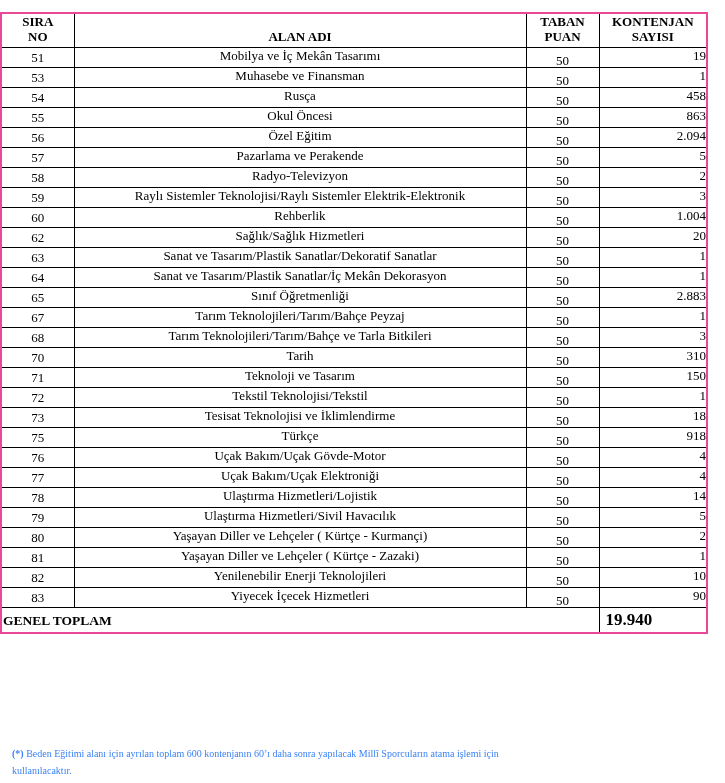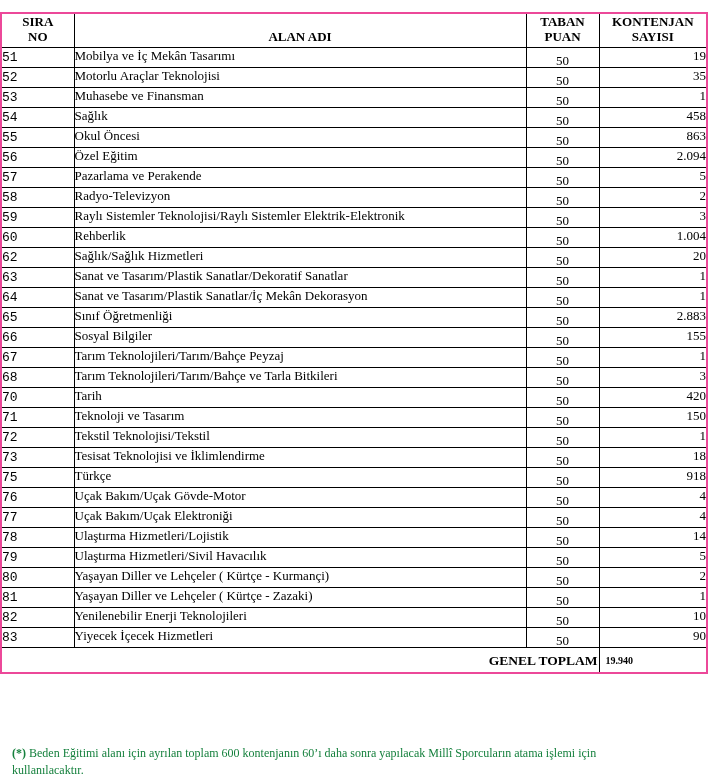--- a/index.html
+++ b/index.html
@@ -45,26 +45,26 @@
     height: 29px;
     line-height: 1.12;
     padding: 1px 2px 3px 2px;
     white-space: pre-line;
   }
   .quota-table tbody td {
     height: 19px;
     padding: 0;
   }
   td.cell-sira {
+    text-align: center;
     vertical-align: middle;
     padding-top: 3px;
-    font-family: Liberation Mono, monospace;
   }
   td.cell-alan {
-    text-align: left;
+    text-align: center;
     vertical-align: top;
     padding: 1px 2px 0 8px;
     white-space: nowrap;
   }
   td.cell-taban {
     text-align: center;
     vertical-align: bottom;
     padding-bottom: 1px;
     line-height: 1;
     margin-top: 17px;
@@ -72,39 +72,39 @@
   td.cell-kont {
     text-align: right;
     vertical-align: top;
     padding: 1px 2px 0 6px;
   }
   tfoot td {
     height: 21px;
     font-weight: bold;
   }
   td.total-label {
-    text-align: right;
+    text-align: left;
     vertical-align: middle;
     font-size: 13.5px;
     padding-top: 2px;
   }
   td.total-value {
     text-align: left;
     vertical-align: middle;
     padding-left: 6px;
-    font-size: 10px;
+    font-size: 17px;
   }
   .footnote {
     position: absolute;
     left: 12px;
     top: 745px;
     width: 706px;
-    font-size: 12px;
+    font-size: 10px;
     line-height: 17px;
-    color: #15803d;
+    color: #3b82f6;
     text-align: left;
     font-family: Liberation Serif, serif;
   }
   .footnote .marker {
     font-weight: bold;
   }
 </style>
 </head>
 <body>
 
@@ -129,34 +129,28 @@
       </tr>
     </thead>
     <tbody id="table-body">
         <tr>
           <td class="cell-sira">51</td>
           <td class="cell-alan">Mobilya ve İç Mekân Tasarımı</td>
           <td class="cell-taban">50</td>
           <td class="cell-kont">19</td>
         </tr>
         <tr>
-          <td class="cell-sira">52</td>
-          <td class="cell-alan">Motorlu Araçlar Teknolojisi</td>
-          <td class="cell-taban">50</td>
-          <td class="cell-kont">35</td>
-        </tr>
-        <tr>
           <td class="cell-sira">53</td>
           <td class="cell-alan">Muhasebe ve Finansman</td>
           <td class="cell-taban">50</td>
           <td class="cell-kont">1</td>
         </tr>
         <tr>
           <td class="cell-sira">54</td>
-          <td class="cell-alan">Sağlık</td>
+          <td class="cell-alan">Rusça</td>
           <td class="cell-taban">50</td>
           <td class="cell-kont">458</td>
         </tr>
         <tr>
           <td class="cell-sira">55</td>
           <td class="cell-alan">Okul Öncesi</td>
           <td class="cell-taban">50</td>
           <td class="cell-kont">863</td>
         </tr>
         <tr>
@@ -207,42 +201,36 @@
           <td class="cell-taban">50</td>
           <td class="cell-kont">1</td>
         </tr>
         <tr>
           <td class="cell-sira">65</td>
           <td class="cell-alan">Sınıf Öğretmenliği</td>
           <td class="cell-taban">50</td>
           <td class="cell-kont">2.883</td>
         </tr>
         <tr>
-          <td class="cell-sira">66</td>
-          <td class="cell-alan">Sosyal Bilgiler</td>
-          <td class="cell-taban">50</td>
-          <td class="cell-kont">155</td>
-        </tr>
-        <tr>
           <td class="cell-sira">67</td>
           <td class="cell-alan">Tarım Teknolojileri/Tarım/Bahçe Peyzaj</td>
           <td class="cell-taban">50</td>
           <td class="cell-kont">1</td>
         </tr>
         <tr>
           <td class="cell-sira">68</td>
           <td class="cell-alan">Tarım Teknolojileri/Tarım/Bahçe ve Tarla Bitkileri</td>
           <td class="cell-taban">50</td>
           <td class="cell-kont">3</td>
         </tr>
         <tr>
           <td class="cell-sira">70</td>
           <td class="cell-alan">Tarih</td>
           <td class="cell-taban">50</td>
-          <td class="cell-kont">420</td>
+          <td class="cell-kont">310</td>
         </tr>
         <tr>
           <td class="cell-sira">71</td>
           <td class="cell-alan">Teknoloji ve Tasarım</td>
           <td class="cell-taban">50</td>
           <td class="cell-kont">150</td>
         </tr>
         <tr>
           <td class="cell-sira">72</td>
           <td class="cell-alan">Tekstil Teknolojisi/Tekstil</td>

